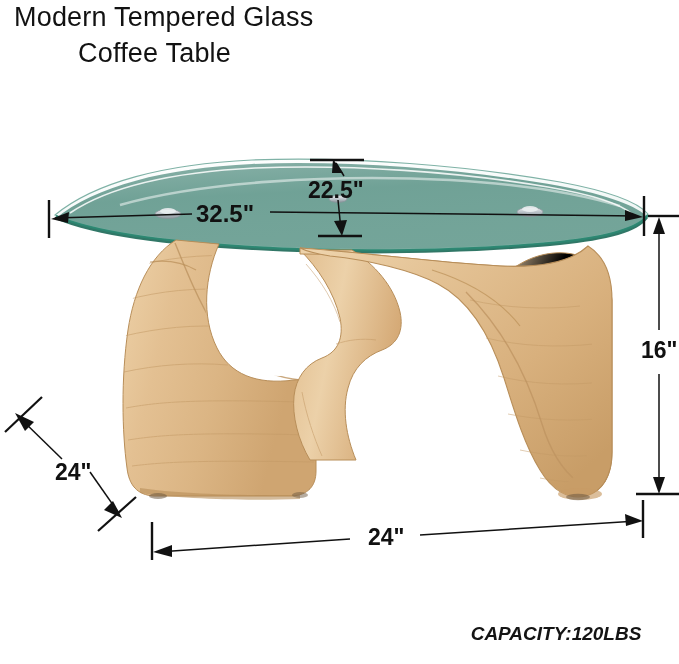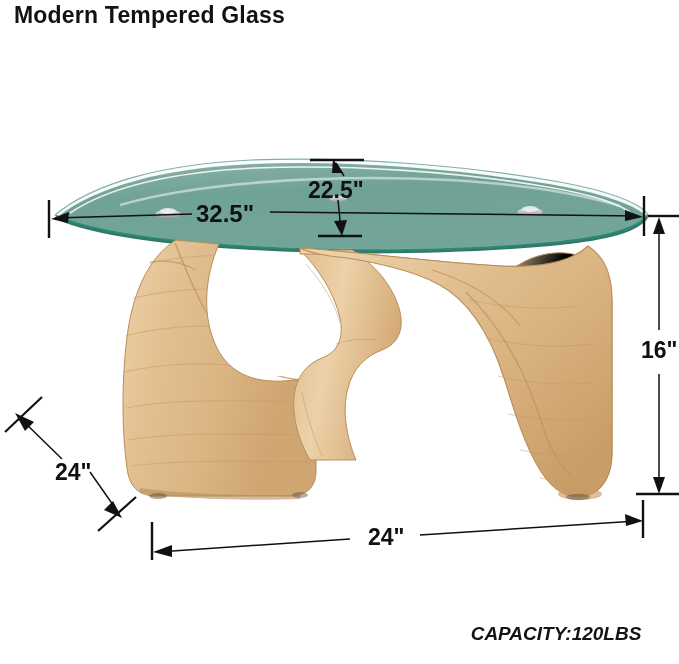--- a/index.html
+++ b/index.html
@@ -18,22 +18,22 @@
     overflow: hidden;
   }
 
   
   .title-block {
     position: absolute;
     left: 0px;
     top: 0px;
     width: 420px;
     text-align: center;
-    font-size: 23px;
-    font-weight: 700;
+    font-size: 27px;
+    font-weight: 400;
     color: #121212;
     line-height: 1.32;
     letter-spacing: 0.2px;
   }
   .title-line { display: block; }
   .title-line-1 { text-align: left; padding-left: 14px; }
   .title-line-2 { text-align: left; padding-left: 78px; }
 
   
   .product-svg {
@@ -92,20 +92,21 @@
   }
   .load-line { display: block; }
 </style>
 </head>
 <body>
 
 <div id="page">
 
   <div class="title-block">
     <span class="title-line title-line-1">Modern Tempered Glass</span>
+    <span class="title-line title-line-2">Coffee Table</span>
   </div>
 
   <svg class="product-svg" width="679" height="664" viewBox="0 0 679 664">
     <defs>
 
       <linearGradient id="woodLeftFront" x1="0" y1="0" x2="1" y2="0.25">
         <stop offset="0%" stop-color="#e4c characters"></stop>
       </linearGradient>
 
       <linearGradient id="gLeftLeg" x1="0.05" y1="0" x2="0.95" y2="0.3">

